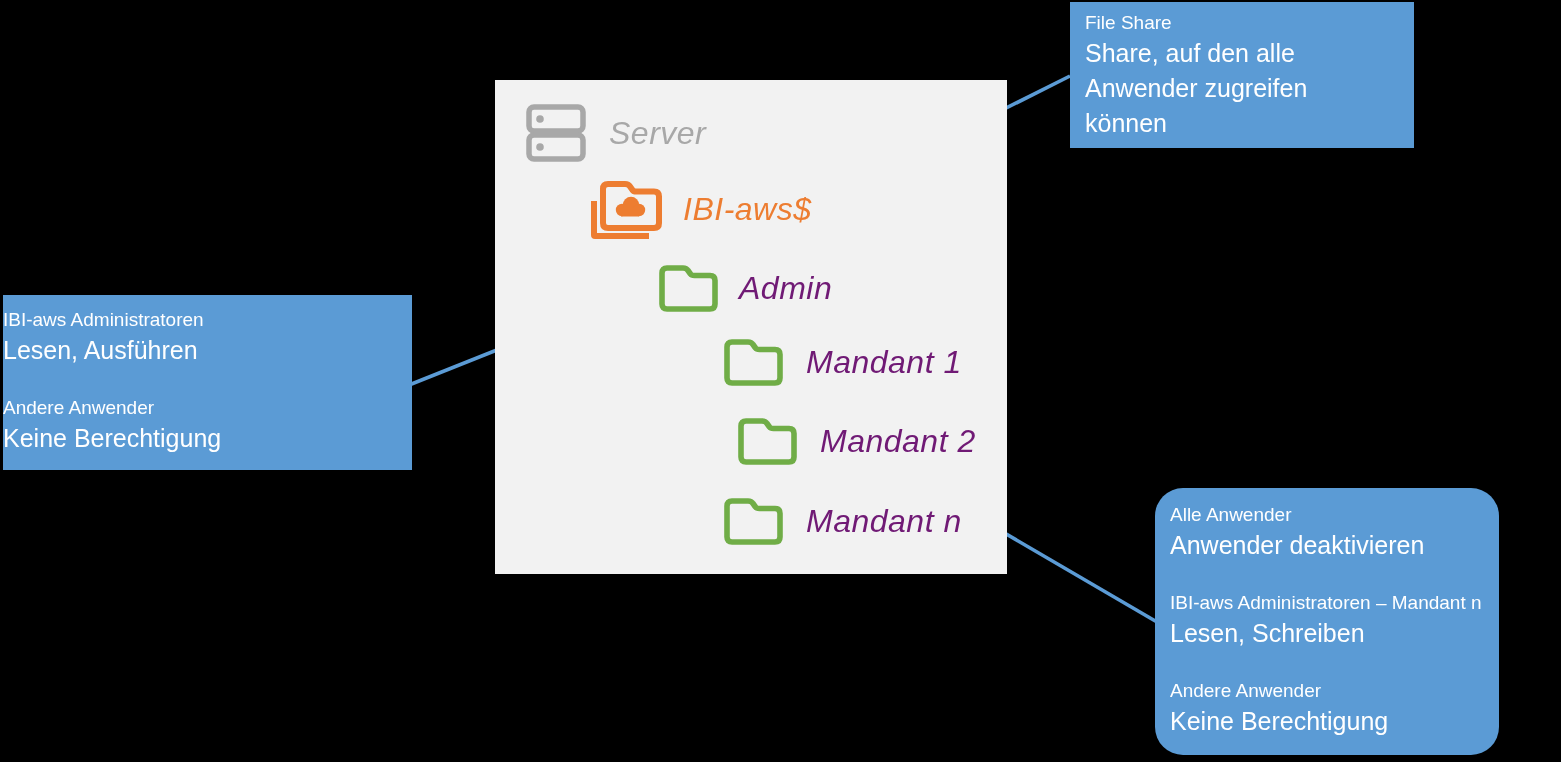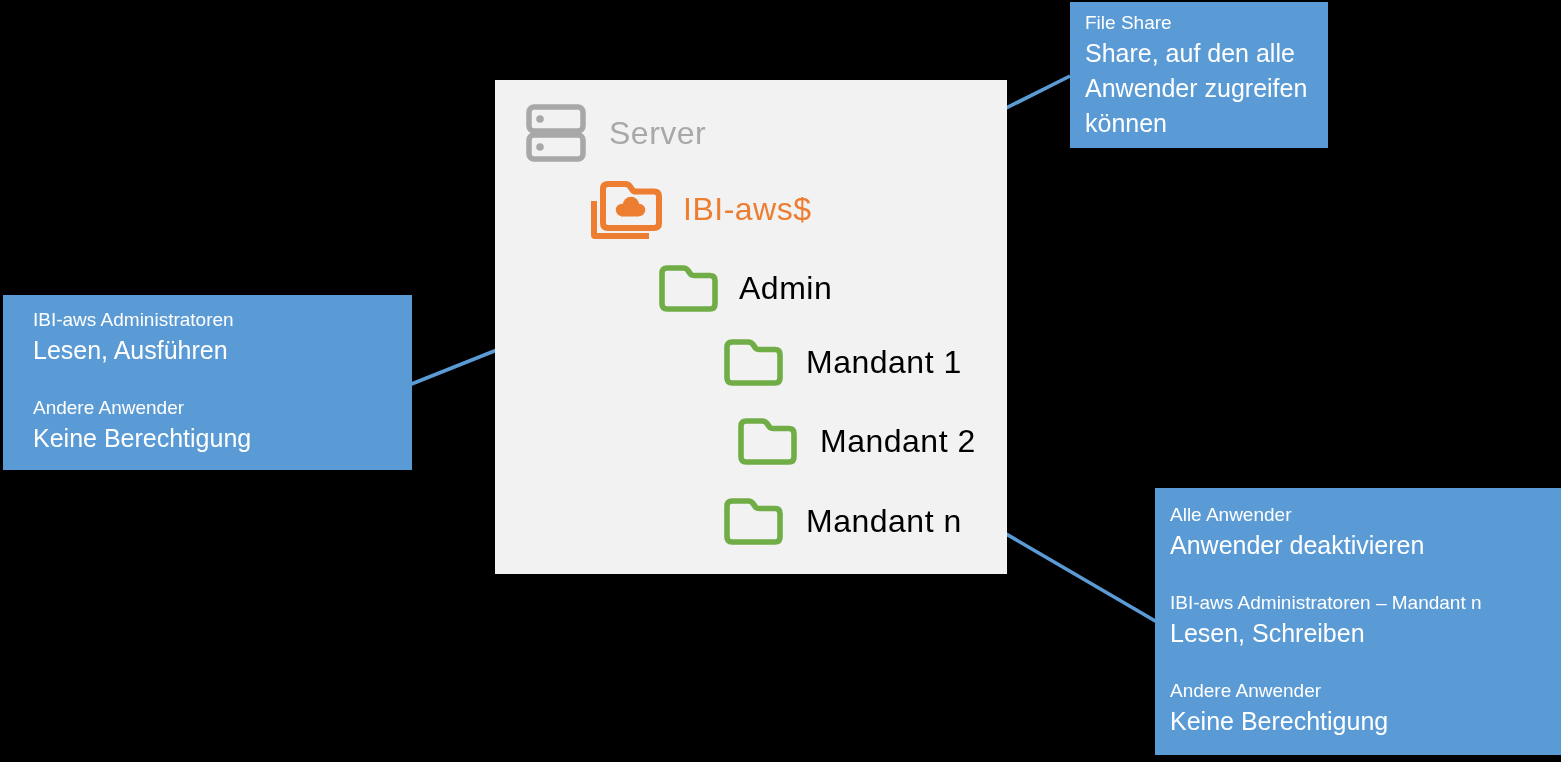--- a/index.html
+++ b/index.html
@@ -5,40 +5,40 @@
   html,body{margin:0;padding:0;background:#000;}
   .stage{
     position:relative;width:1561px;height:762px;background:#000;
     font-family:"Liberation Sans", sans-serif;overflow:hidden;
   }
   
   .panel{
     position:absolute;left:495px;top:80px;width:512px;height:494px;
     background:#F2F2F2;
   }
-  .tree-row{position:absolute;display:flex;align-items:center;}
+  .tree-row{position:absolute;display:flex;align-items:center;font-style:italic;}
   .tree-row .label{white-space:nowrap;font-size:32px;letter-spacing:0.5px;}
   .row-server{left:30px;top:22px;gap:22px;}
   .row-server .label{color:#A8A8A8;}
   .row-ibi{left:94px;top:96px;gap:14px;}
   .row-ibi .label{color:#ED7D31;}
   .row-admin{left:162px;top:183px;gap:20px;}
   .row-m1{left:227px;top:257px;gap:22px;}
   .row-m2{left:241px;top:336px;gap:22px;}
   .row-mn{left:227px;top:416px;gap:22px;}
-  .green-label{color:#000000;}
+  .green-label{color:#701a75;}
   
   .callout{position:absolute;background:#5B9BD5;color:#fff;box-sizing:border-box;}
   .callout .small{font-size:19px;line-height:26px;}
   .callout .big{font-size:25px;line-height:34px;}
   .callout .spacer{height:28px;}
-  .co-fileshare{left:1070px;top:2px;width:258px;height:146px;padding:8px 15px;}
+  .co-fileshare{left:1070px;top:2px;width:344px;height:146px;padding:8px 15px;}
   .co-fileshare .big{white-space:pre-line;line-height:35px;}
-  .co-admin{left:3px;top:295px;width:409px;height:175px;padding:12px 30px;}
-  .co-mandant{left:1155px;top:488px;width:406px;height:267px;padding:14px 15px;}
+  .co-admin{left:3px;top:295px;width:409px;height:175px;padding:12px 0;}
+  .co-mandant{left:1155px;top:488px;width:344px;height:267px;padding:14px 15px;border-radius:28px;}
   
   .arrows{position:absolute;left:0;top:0;width:1561px;height:762px;pointer-events:none;}
   .icon{display:block;flex:0 0 auto;}
 </style>
 </head>
 <body>
 
 <div class="stage">
 
   <svg class="arrows" viewBox="0 0 1561 762">

